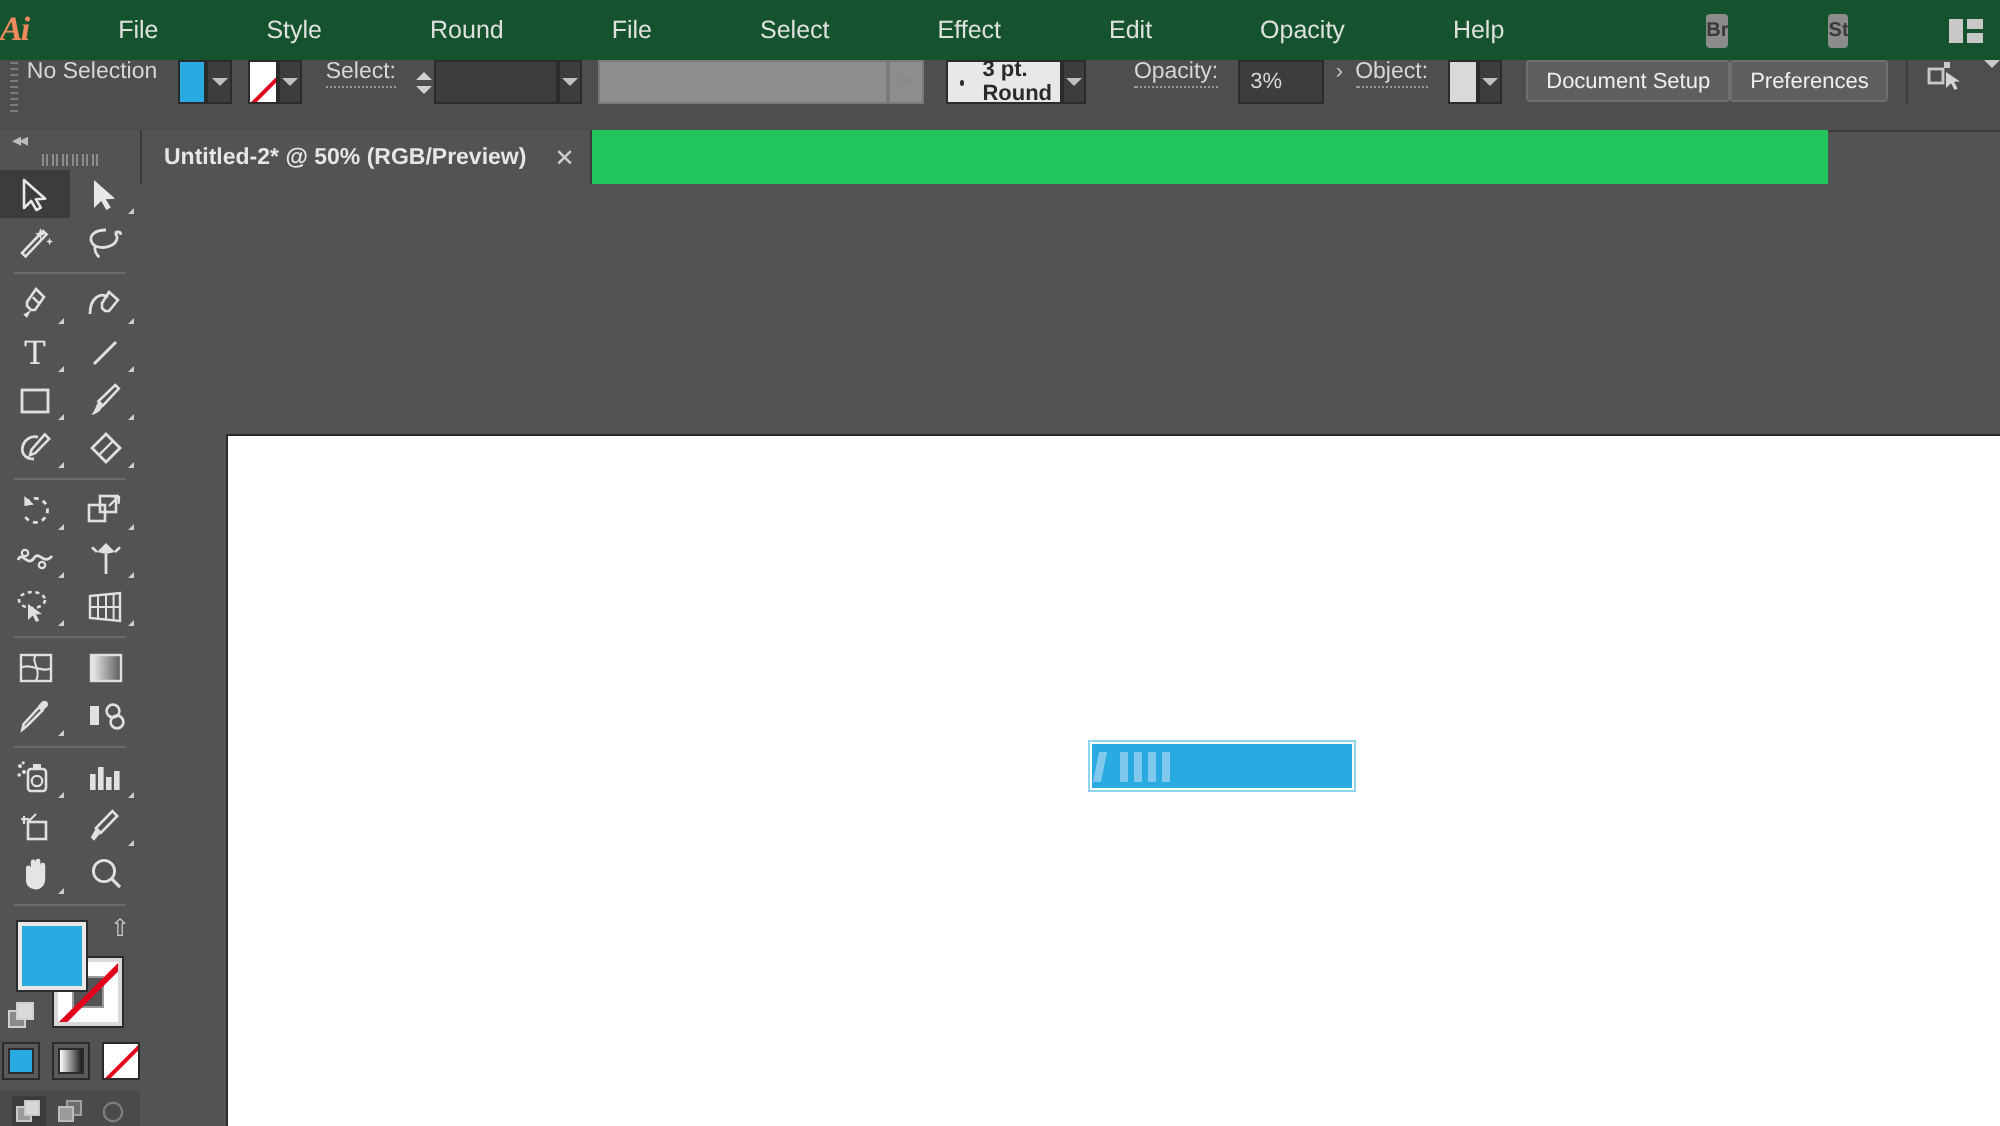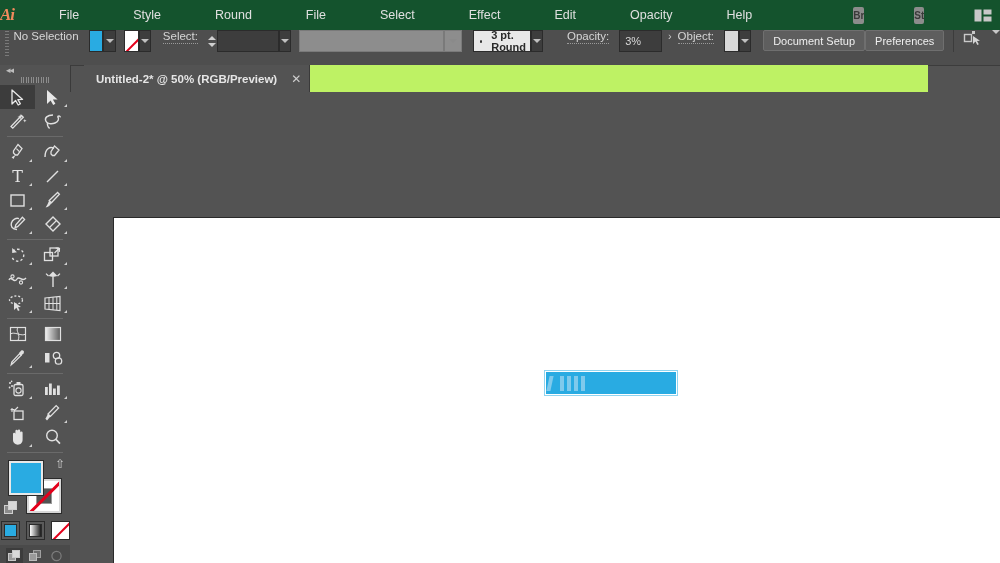--- a/index.html
+++ b/index.html
@@ -94,22 +94,22 @@
   .style-sw{width:22px;height:22px;background:#d9d9d9;border:1px solid #2b2b2b;box-sizing:border-box;}
   .pbtn{
     height:21px;background:#5e5e5e;border:1px solid #6f6f6f;border-radius:2px;
     color:#efefef;font-size:11px;display:flex;align-items:center;padding:0 9px;
     box-sizing:border-box;white-space:nowrap;
   }
   .vsep{width:1px;height:22px;background:#3c3c3c;margin:0 9px;}
 
   
   .tabbar{
-    position:absolute;left:84px;top:65px;width:844px;height:27px;
-    background:#bef264;display:flex;align-items:flex-end;
+    position:absolute;left:70px;top:65px;width:844px;height:27px;
+    background:#22c55e;display:flex;align-items:flex-end;
   }
   .doctab{
     height:27px;background:#535353;display:flex;align-items:center;
     padding:0 8px 0 12px;gap:14px;border-right:1px solid #3a3a3a;
   }
   .doctab .title{font-size:11.5px;color:#e6e6e6;font-weight:bold;white-space:nowrap;}
   .doctab .x{font-size:12px;color:#cfcfcf;line-height:1;}
 
   
   .toolbar{

